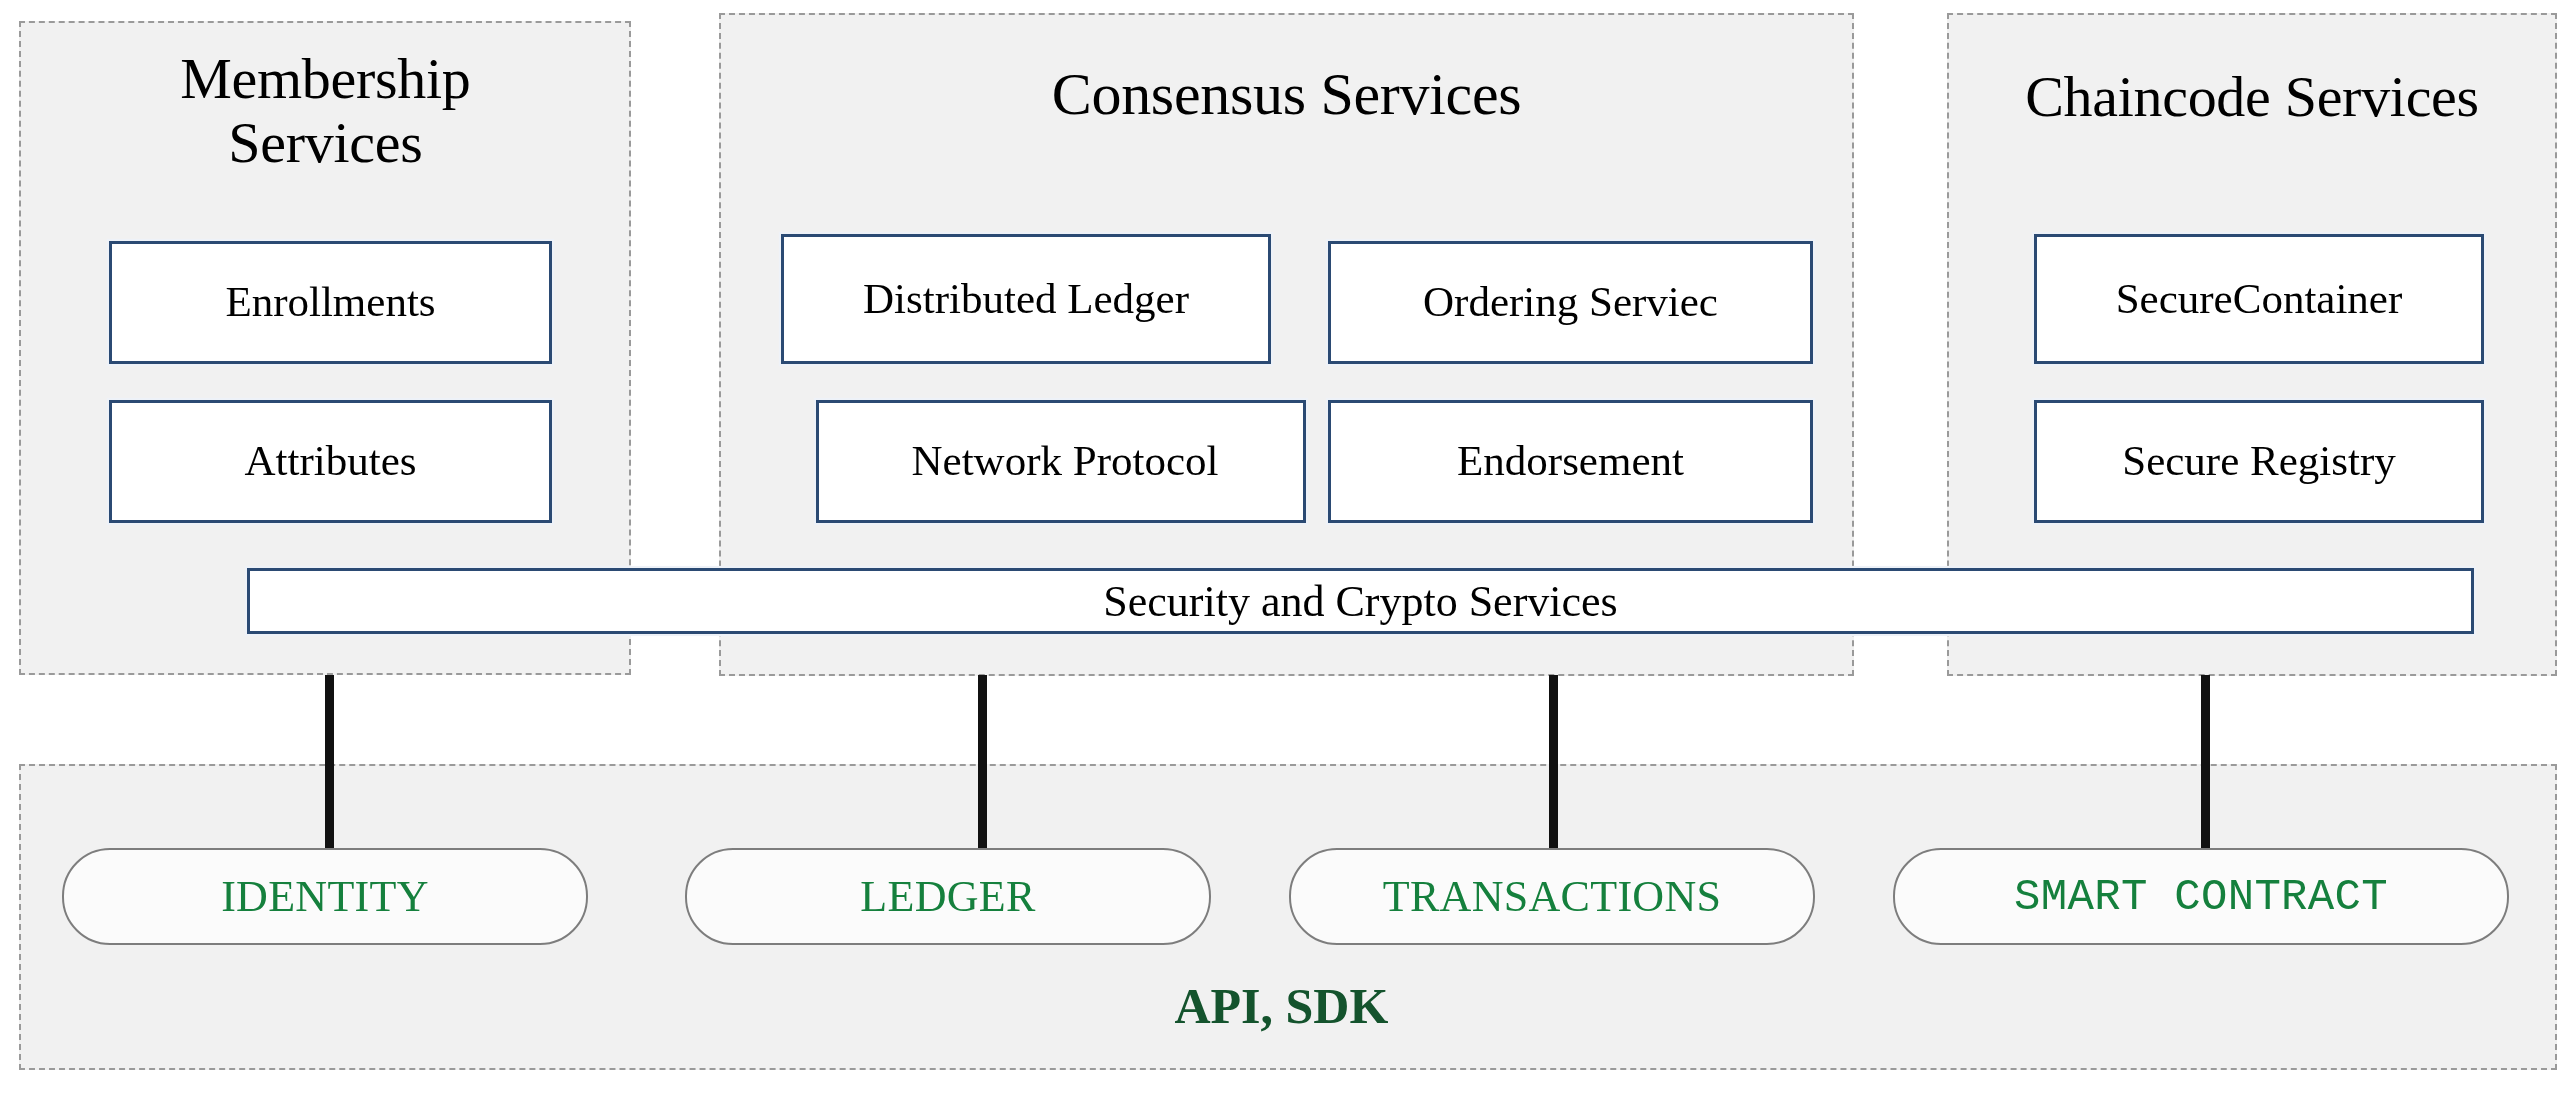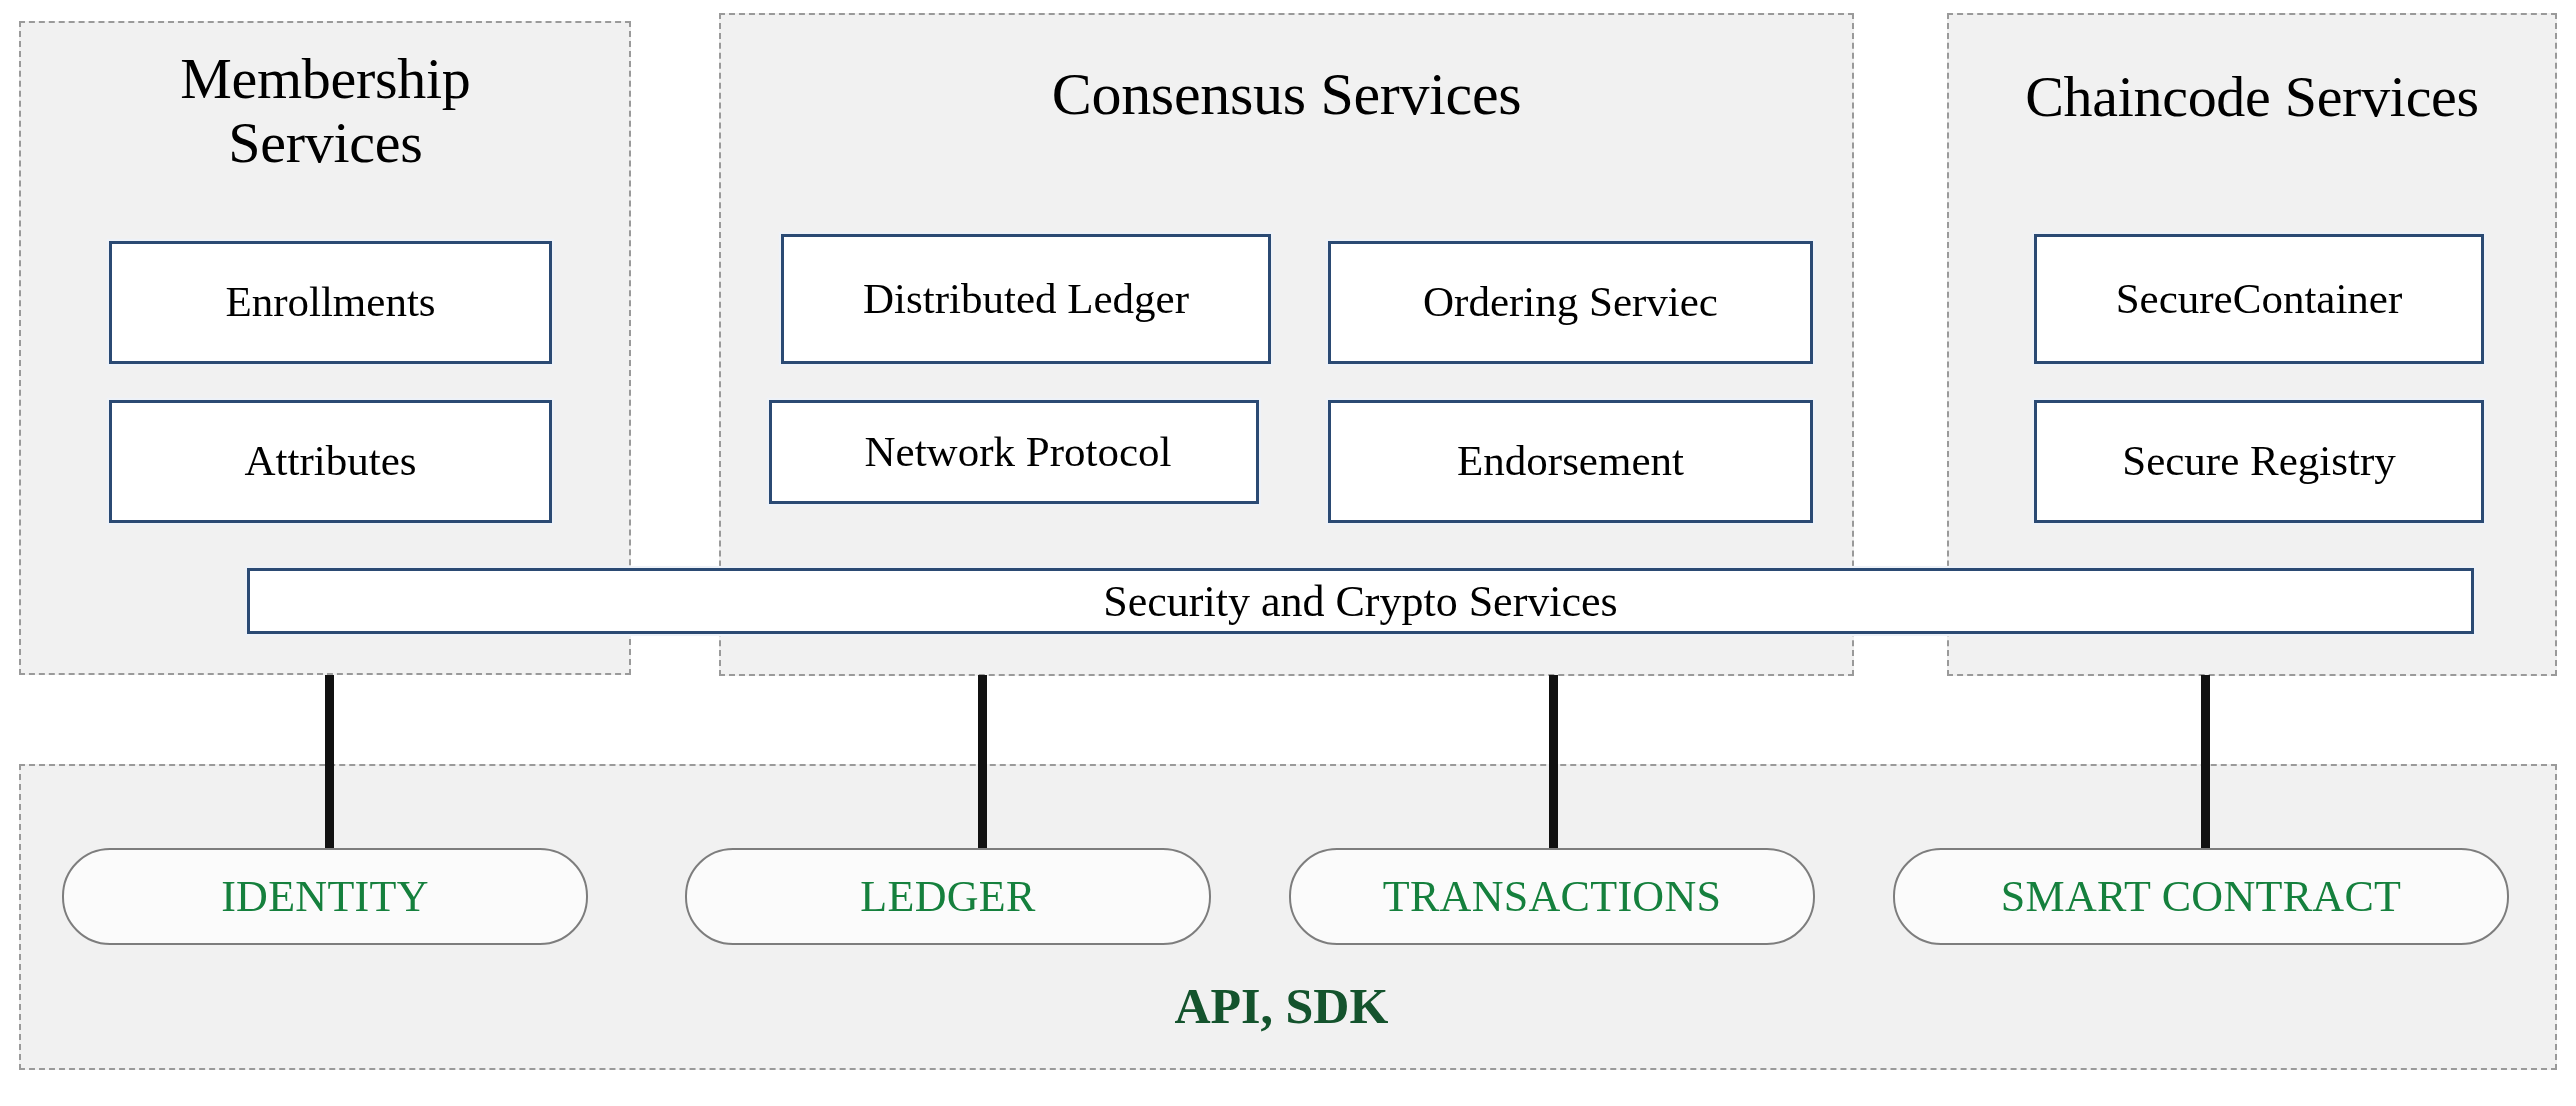--- a/index.html
+++ b/index.html
@@ -128,21 +128,21 @@
     <div class="panel-title" style="top:46px; font-size:60px;">
       <span>Consensus Services</span>
     </div>
   </div>
   <div class="svc-box" style="left:781px; top:234px; width:490px; height:130px;">
     <span>Distributed Ledger</span>
   </div>
   <div class="svc-box" style="left:1328px; top:241px; width:485px; height:123px;">
     <span>Ordering Serviec</span>
   </div>
-  <div class="svc-box" style="left:769px; top:400px; width:490px; height:104px;padding-left:8px;">
+  <div class="svc-box" style="left:816px; top:400px; width:490px; height:123px;padding-left:8px;">
     <span>Network Protocol</span>
   </div>
   <div class="svc-box" style="left:1328px; top:400px; width:485px; height:123px;">
     <span>Endorsement</span>
   </div>
 
   <div class="panel" style="left:1947px; top:12.5px; width:610px; height:663px;">
     <div class="panel-title" style="top:50px; font-size:58px;">
       <span>Chaincode Services</span>
     </div>
@@ -172,18 +172,18 @@
 
   <div class="pill" style="left:62px; top:848px; width:526px; height:97px;">
     <span>IDENTITY</span>
   </div>
   <div class="pill" style="left:685px; top:848px; width:526px; height:97px;">
     <span>LEDGER</span>
   </div>
   <div class="pill" style="left:1289px; top:848px; width:526px; height:97px;">
     <span>TRANSACTIONS</span>
   </div>
-  <div class="pill" style="left:1893px; top:848px; width:616px; height:97px;">
+  <div class="pill" style="left:1893px; top:848px; width:616px; height:97px;font-family:Liberation Mono, monospace;">
     <span>SMART CONTRACT</span>
   </div>
 
 </div>
 
 
 </body></html>

